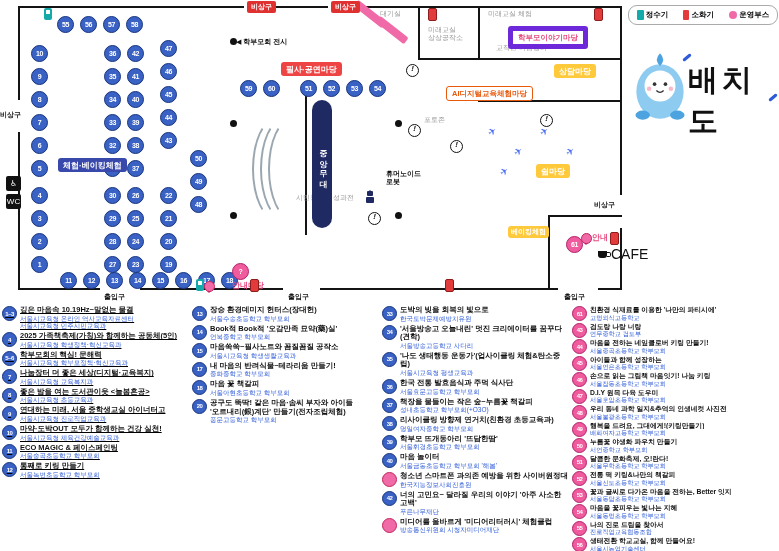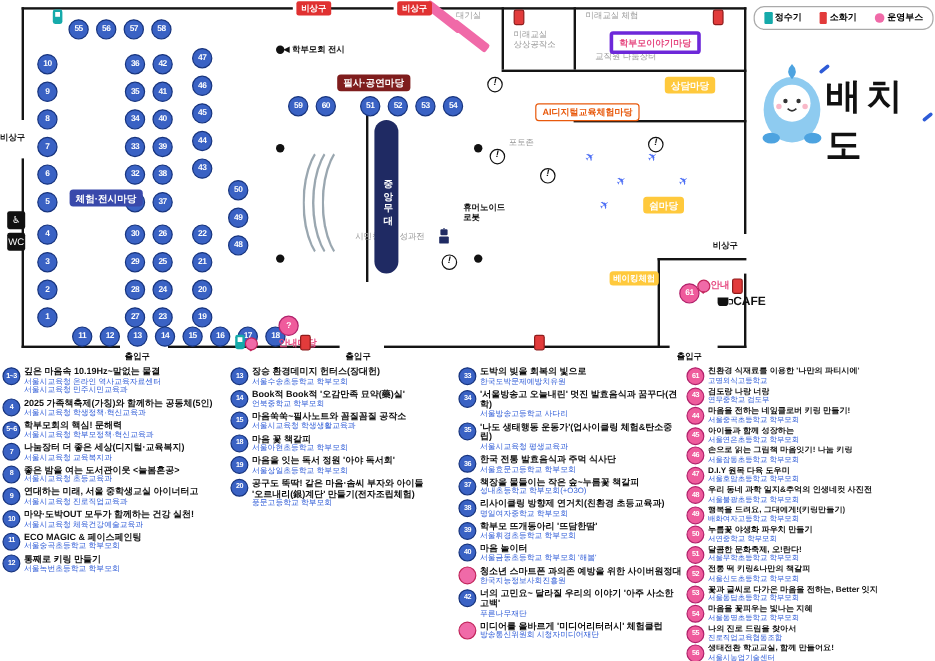--- a/index.html
+++ b/index.html
@@ -8,23 +8,23 @@
   .wall{position:absolute;background:#141414;display:block;}
   
   .balloon{position:absolute;width:15px;height:15px;border-radius:50%;background:#3a62c4;
     border:1px solid #17347e;color:#fff;font-size:7px;font-weight:bold;display:flex;
     align-items:center;justify-content:center;z-index:6;letter-spacing:-0.5px;}
   .balloon.pink{background:#ef5b9c;border-color:#b0216b;}
   
   .badge{position:absolute;font-weight:bold;font-size:8px;padding:1.5px 5px;border-radius:3px;
     white-space:nowrap;z-index:7;}
   .badge-blue{background:#3949ab;color:#fff;}
-  .badge-orange{background:#7f1d1d;color:#fff;}
+  .badge-orange{background:#ef4444;color:#fff;}
   .badge-orange-outline{background:#fff;border:1px solid #e8590c;color:#e8590c;font-size:7.5px;}
-  .badge-pink-outline{background:#fff;border:3px solid #6d28d9;color:#e64980;font-size:7.5px;}
+  .badge-pink-outline{background:#fff;border:5px solid #6d28d9;color:#e64980;font-size:7.5px;}
   .badge-yellow{background:#ffc93c;color:#fff;}
   .sm{font-size:7px;padding:1px 3px;}
   .badge-pink-text{color:#e64980;background:none;padding:0;font-size:8px;}
   .room-label{position:absolute;color:#999;font-size:7px;white-space:pre-line;z-index:4;line-height:1.2;}
   .dark{color:#111;font-weight:bold;}
   .exitlabel{position:absolute;z-index:9;}
   .exit-red{background:#e03131;color:#fff;font-size:7px;font-weight:bold;padding:1px 4px;border-radius:2px;}
   .exit-plain{color:#111;font-size:7px;font-weight:bold;}
   
   .fire{position:absolute;width:7px;height:11px;background:#e23b3b;border:1px solid #8f1c1c;border-radius:2px;z-index:8;}
@@ -38,39 +38,39 @@
   .plane{position:absolute;color:#4c6ef5;font-size:10px;transform:rotate(-35deg);z-index:5;}
   .plane::after{content:"\2708";}
   .arc{position:absolute;width:44px;height:98px;border:2px solid transparent;border-left:2px solid #9aa7b0;border-radius:50%;z-index:3;}
   .pinkbar{position:absolute;width:36px;height:8px;background:#f06aa8;border-radius:2px;transform:rotate(38deg);z-index:4;}
   .stage{position:absolute;left:312px;top:100px;width:20px;height:128px;background:#1f2a63;border-radius:10px;
     color:#fff;writing-mode:vertical-rl;display:flex;align-items:center;justify-content:center;
     font-size:8px;font-weight:bold;letter-spacing:2px;z-index:5;}
   .axbox{position:absolute;width:15px;height:15px;background:#111;color:#fff;font-size:8px;display:flex;
     align-items:center;justify-content:center;z-index:8;border-radius:2px;}
   #cafe{position:absolute;left:598px;top:246px;z-index:9;display:flex;align-items:center;gap:4px;}
-  #cafe .cafetxt{font-size:10px;font-weight:700;color:#111;}
+  #cafe .cafetxt{font-size:14px;font-weight:400;color:#111;}
   .cup{position:relative;width:9px;height:7px;background:#111;border-radius:0 0 3px 3px;display:inline-block;}
   .cup::after{content:"";position:absolute;right:-4px;top:1px;width:3px;height:3px;border:1.5px solid #111;border-left:none;border-radius:0 2px 2px 0;}
   .robot{position:absolute;left:364px;top:190px;z-index:5;}
   
   #legend{position:absolute;left:628px;top:5px;width:148px;height:18px;border:1px solid #aaa;border-radius:9px;
     display:flex;align-items:center;justify-content:space-around;font-size:7.5px;background:#fff;z-index:10;font-family:Liberation Serif, serif;}
   .lg-item{display:flex;align-items:center;gap:2px;}
   .licon{display:inline-block;}
   .ic-water .licon{width:7px;height:10px;background:#15aaaa;border-radius:1px;}
   .ic-fire .licon{width:6px;height:10px;background:#e23b3b;border-radius:1px;}
   .ic-pin .licon{width:8px;height:8px;background:#f06aa8;border-radius:50%;}
   #mascot{position:absolute;left:630px;top:46px;z-index:9;}
   #big-title{position:absolute;left:688px;top:60px;margin:0;font-size:30px;font-weight:900;
     letter-spacing:4px;color:#111;z-index:9;}
   .tdecor{position:absolute;width:10px;height:3px;background:#2e5bd7;border-radius:2px;z-index:9;}
   
   .lcol{position:absolute;top:306px;z-index:10;}
-  .lc1{left:2px;width:186px;}
+  .lc1{left:2px;width:186px;text-decoration:underline;}
   .lc2{left:192px;width:186px;}
   .lc3{left:382px;width:186px;}
   .lc4{left:572px;width:205px;}
   .litem{display:flex;gap:3px;margin-bottom:2.5px;align-items:flex-start;}
   .lnum{flex:0 0 auto;width:13px;height:13px;border-radius:50%;background:#3a62c4;border:1px solid #17347e;
     color:#fff;font-size:6px;font-weight:bold;display:flex;align-items:center;justify-content:center;letter-spacing:-0.5px;}
   .ltext{min-width:0;}
   .ltitle{display:block;font-size:7.5px;font-weight:bold;color:#111;line-height:1.15;white-space:pre-line;}
   .lorg{display:block;font-size:6.5px;color:#2e5bd7;line-height:1.15;white-space:pre-line;}
   .lc4 .litem{margin-bottom:1.5px;}
@@ -179,21 +179,21 @@
         <div class="balloon" style="left: 263px; top: 80px;">60</div>
         <div class="balloon" style="left: 300px; top: 80px;">51</div>
         <div class="balloon" style="left: 323px; top: 80px;">52</div>
         <div class="balloon" style="left: 346px; top: 80px;">53</div>
         <div class="balloon" style="left: 369px; top: 80px;">54</div>
         <div class="balloon pink" style="left: 232px; top: 263px;">?</div>
         <div class="balloon pink" style="left: 566px; top: 236px;">61</div>
       </div>
     <div>
 
-    <div class="badge badge-blue" style="left: 58px; top: 158px;">체험·전시마당</div>
+    <div class="badge badge-blue" style="left: 58px; top: 158px;">체험·베이킹체험</div>
         <div class="badge badge-orange" style="left: 281px; top: 62px;">필사·공연마당</div>
         <div class="badge badge-orange-outline" style="left: 446px; top: 86px;">AI디지털교육체험마당</div>
         <div class="badge badge-pink-outline" style="left: 508px; top: 26px;">학부모이야기마당</div>
         <div class="badge badge-yellow" style="left: 554px; top: 64px;">상담마당</div>
         <div class="badge badge-yellow" style="left: 536px; top: 164px;">쉼마당</div>
         <div class="badge badge-yellow sm" style="left: 508px; top: 226px;">베이킹체험</div>
         <div class="badge badge-pink-text" style="left: 216px; top: 280px; margin-left: 16px;">안내마당</div>
         <div class="badge badge-pink-text" style="left: 592px; top: 232px;">안내</div>
       </div>
     <div>
@@ -388,31 +388,31 @@
       </span>
     </div>
       <div class="litem">
       <span class="lnum">15</span>
       <span class="ltext">
         <span class="ltitle">마음쑥쑥~필사노트와 꼼질꼼질 공작소</span>
         <span class="lorg">서울시교육청 학생생활교육과</span>
       </span>
     </div>
       <div class="litem">
+      <span class="lnum">17</span>
+      <span class="ltext">
+        <span class="ltitle">내 마음의 반려식물~테라리움 만들기!</span>
+        <span class="lorg">중화중학교 학부모회</span>
+      </span>
+    </div>
+      <div class="litem">
       <span class="lnum">18</span>
       <span class="ltext">
         <span class="ltitle">마음 꽃 책갈피</span>
         <span class="lorg">서울아현초등학교 학부모회</span>
-      </span>
-    </div>
-      <div class="litem">
-      <span class="lnum">19</span>
-      <span class="ltext">
-        <span class="ltitle">마음을 잇는 독서 정원 '아야 독서회'</span>
-        <span class="lorg">서울상일초등학교 학부모회</span>
       </span>
     </div>
       <div class="litem">
       <span class="lnum">20</span>
       <span class="ltext">
         <span class="ltitle">공구도 뚝딱! 같은 마음·솜씨 부자와 아이들
 '오르내리(銀)계단' 만들기(전자조립체험)</span>
         <span class="lorg">풍문고등학교 학부모회</span>
       </span>
     </div>
@@ -422,21 +422,21 @@
   <div class="litem">
       <span class="lnum">33</span>
       <span class="ltext">
         <span class="ltitle">도박의 빚을 회복의 빛으로</span>
         <span class="lorg">한국도박문제예방치유원</span>
       </span>
     </div>
       <div class="litem">
       <span class="lnum">34</span>
       <span class="ltext">
-        <span class="ltitle">'서울방송고 오늘내린' 멋진 발효음식과 꿈꾸다(견학)</span>
+        <span class="ltitle">'서울방송고 오늘내린' 멋진 크리에이터를 꿈꾸다(견학)</span>
         <span class="lorg">서울방송고등학교 사다리</span>
       </span>
     </div>
       <div class="litem">
       <span class="lnum">35</span>
       <span class="ltext">
         <span class="ltitle">'나도 생태행동 운동가'(업사이클링 체험&amp;탄소중립)</span>
         <span class="lorg">서울시교육청 평생교육과</span>
       </span>
     </div>

